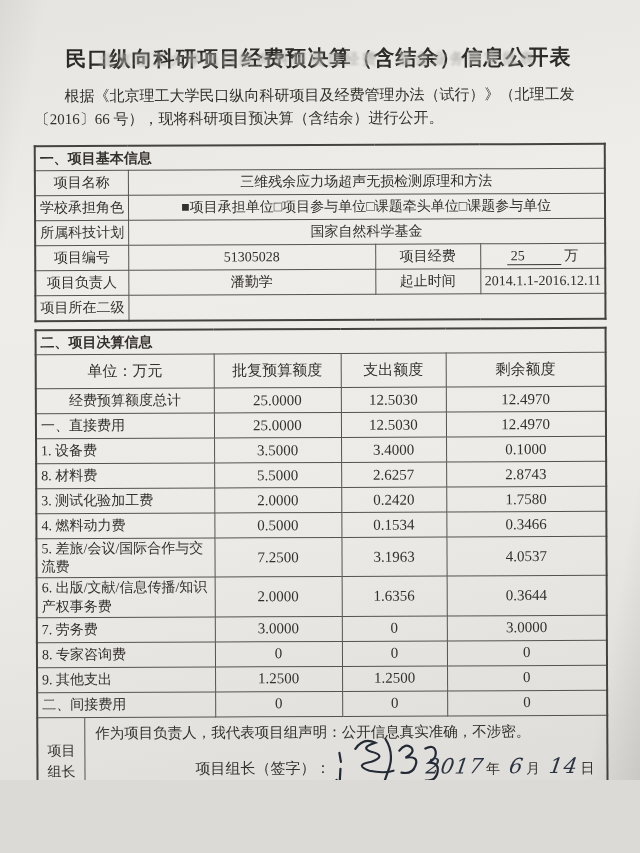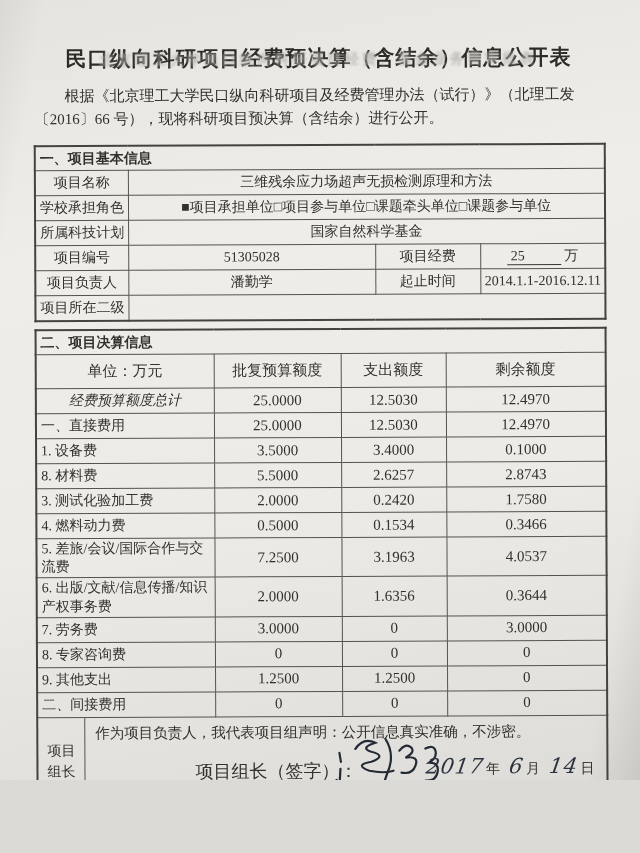--- a/index.html
+++ b/index.html
@@ -44,34 +44,34 @@
        font-family:"Liberation Sans","DejaVu Sans",sans-serif;color:#2c2a27;}
   .lblc{text-align:center;height:22px;font-family:Liberation Serif, serif;}
   .valc{text-align:center;}
   .num{text-align:center;font-size:15px;font-family:"Liberation Serif","DejaVu Serif",serif;}
   .t1{margin-top:15px;}
   .t2{margin-top:7px;}
   .hdr td{height:31px;text-align:center;font-size:15px;}
   .underlined{display:inline-block;min-width:46px;text-align:left;border-bottom:1px solid #3a3834;padding:0 4px;}
   
   .t2 td.lbl{height:22px;}
-  .t2 td.c{text-align:center;font-style:italic;}
+  .t2 td.c{text-align:center;}
   .t2 td.l{text-align:left;}
   .t2 td.val{text-align:center;font-size:15px;height:22px;}
   
   .decl-cell{padding:0 !important;height:84px;}
   .decl{display:flex;width:100%;height:84px;}
   .decl-side{
     width:46px;flex:0 0 46px;border-right:1px solid #56534f;
     display:flex;flex-direction:column;justify-content:flex-end;align-items:center;
     gap:3px;font-size:14px;
   }
   .decl-main{flex:1;position:relative;padding:6px 8px 0 10px;white-space:normal;}
   .decl-statement{font-size:14.5px;}
-  .sign-line{position:absolute;left:110px;top:42px;font-size:18px;}
+  .sign-line{position:absolute;left:110px;top:42px;font-size:15px;}
   .signature-svg{position:absolute;left:248px;top:14px;}
   .date-line{position:absolute;right:6px;top:38px;font-size:14.5px;white-space:nowrap;}
   .hand{
     font-family:"DejaVu Serif",serif;font-style:italic;font-size:21px;
     color:#2b3340;display:inline-block;transform:skewX(-9deg);
     letter-spacing:1px;
   }
   .printed-suffix{font-size:14px;color:#34312c;margin:0 6px 0 2px;}
   
   .footnote{margin:7px 36px 0;font-size:13.5px;color:#34312c;}

